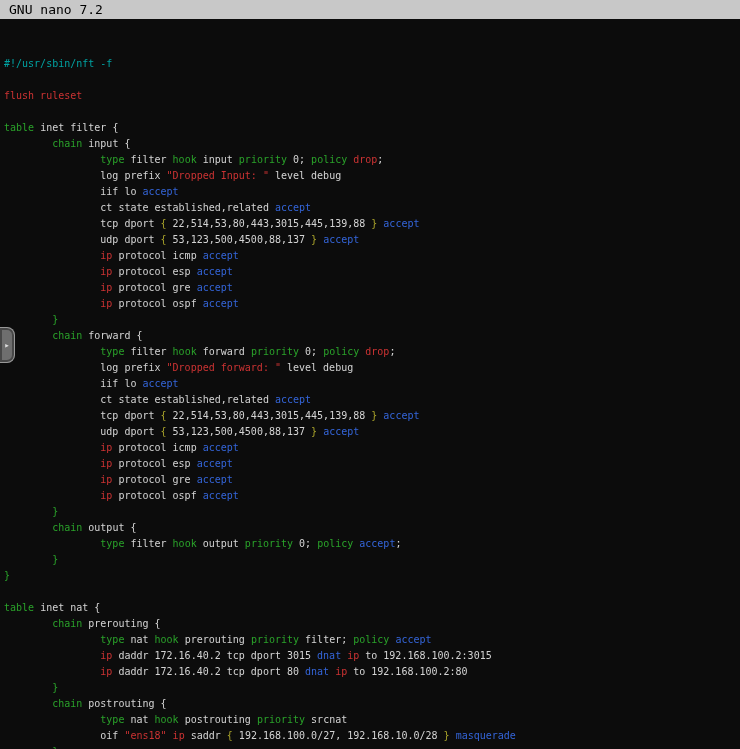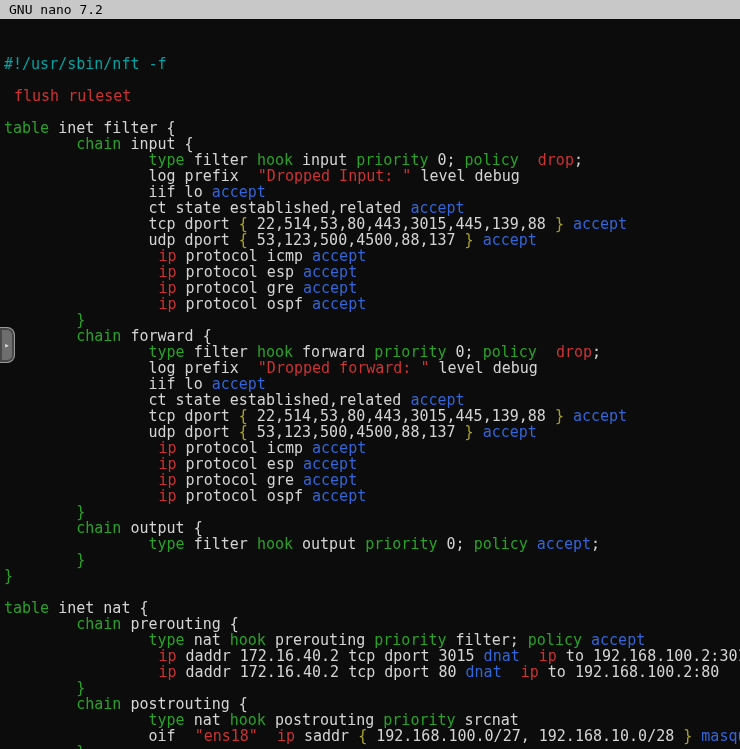--- a/index.html
+++ b/index.html
@@ -14,27 +14,27 @@
   }
   .titlebar {
     height:19px; background:var(--titlebar_bg,#c8c8c8); color:var(--titlebar_fg,#000);
     font-size:13px; line-height:19px;
     display:flex; justify-content:space-between;
     padding:0 7px 0 9px; white-space:pre;align-items:center;
   }
   .editor {
     position:absolute; left:0; top:19px; right:0; bottom:0;
     padding:5px 0 0 4px;
-    font-size:15px; line-height:16px;
+    font-size:10px; line-height:16px;
     color:var(--fg,#d4d4d4); white-space:pre; cursor:text;
   }
   .line { height:16px; }
   .c-w { color:var(--fg,#d4d4d4); }
   .c-g { color:var(--green,#2aa22a); }
-  .c-r { color:var(--red,#cc3333);margin-left:10px; }
+  .c-r { color:var(--red,#cc3333); }
   .c-b { color:var(--blue,#3465d9); }
   .c-y { color:var(--yellow,#a8a22a); }
   .c-c { color:var(--cyan,#00a3a3); }
   .handle {
     position:absolute; left:0; top:327px; width:15px; height:36px;
     background:var(--handle_bg,#6e6e6e);
     border:1px solid var(--handle_border,#999); border-left:none;
     border-radius:0 8px 8px 0;
     box-shadow:inset 0 0 0 2px rgba(0,0,0,.35);
     display:flex; align-items:center; justify-content:center;

